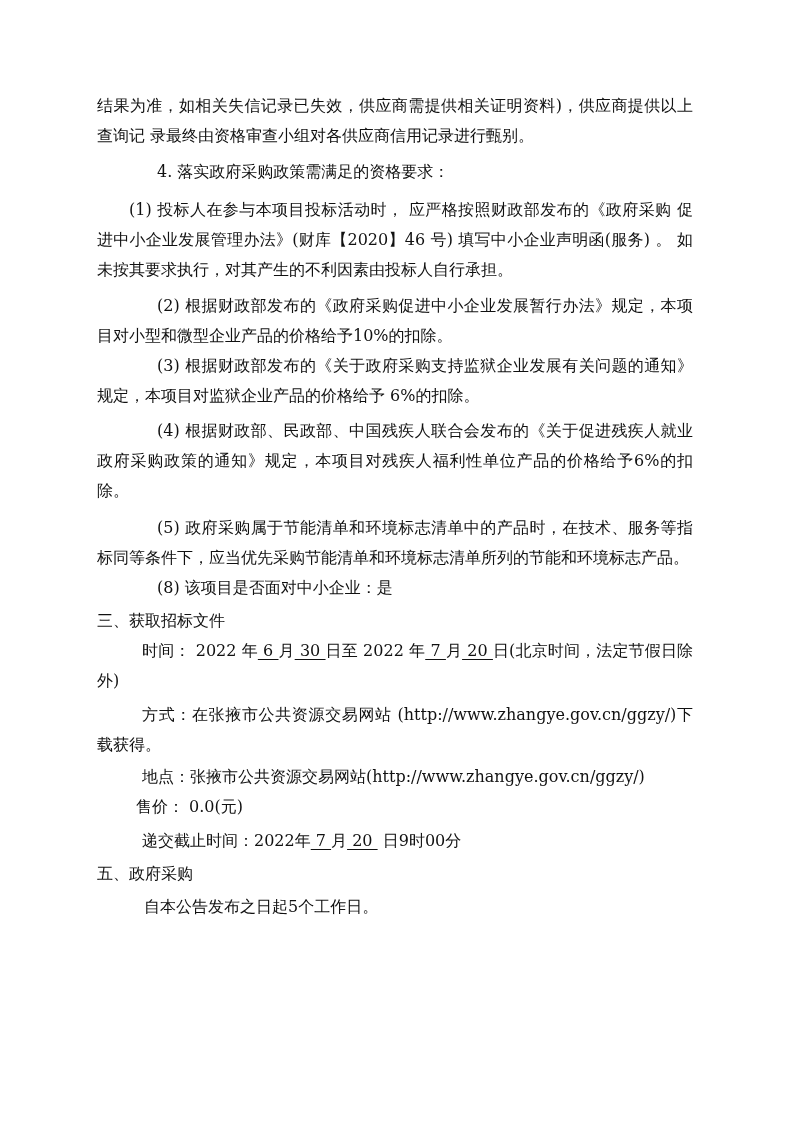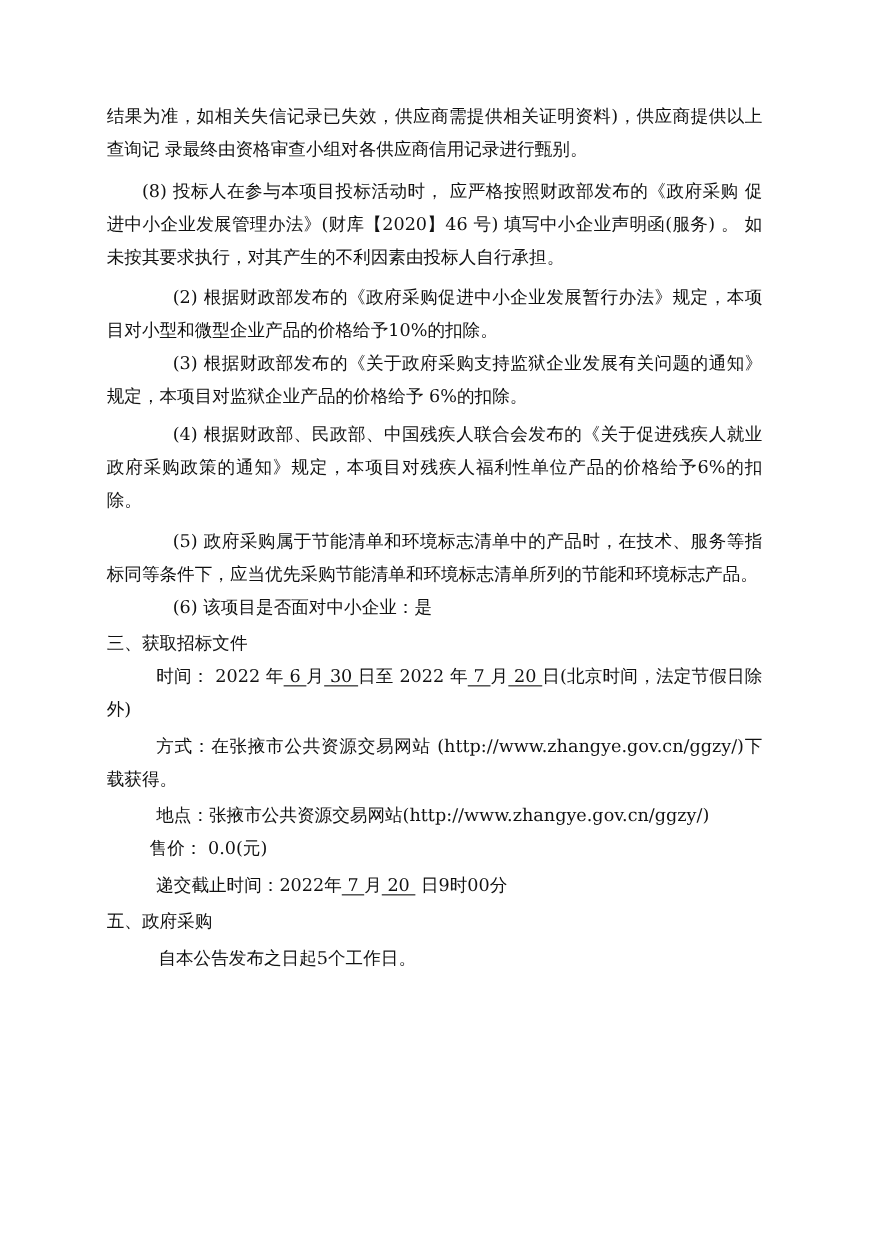--- a/index.html
+++ b/index.html
@@ -50,26 +50,27 @@
     white-space: pre;
   }
   .seg { white-space: pre-wrap; }
 </style>
 </head>
 <body>
 
 <div class="page">
 
   <p class="in0">结果为准，如相关失信记录已失效，供应商需提供相关证明资料)，供应商提供以上查询记 录最终由资格审查小组对各供应商信用记录进行甄别。</p>
-  <p class="in32 g8">(8) 投标人在参与本项目投标活动时， 应严格按照财政部发布的《政府采购 促进中小企业发展管理办法》(财库【2020】46 号) 填写中小企业声明函(服务) 。 如未按其要求执行，对其产生的不利因素由投标人自行承担。</p>
+  <p class="in60 g6">4. 落实政府采购政策需满足的资格要求：</p>
+  <p class="in32 g8">(1) 投标人在参与本项目投标活动时， 应严格按照财政部发布的《政府采购 促进中小企业发展管理办法》(财库【2020】46 号) 填写中小企业声明函(服务) 。 如未按其要求执行，对其产生的不利因素由投标人自行承担。</p>
   <p class="in60 g6">(2) 根据财政部发布的《政府采购促进中小企业发展暂行办法》规定，本项 目对小型和微型企业产品的价格给予10%的扣除。</p>
   <p class="in60">(3) 根据财政部发布的《关于政府采购支持监狱企业发展有关问题的通知》 规定，本项目对监狱企业产品的价格给予 6%的扣除。</p>
   <p class="in60 g5">(4) 根据财政部、民政部、中国残疾人联合会发布的《关于促进残疾人就业政府采购政策的通知》规定，本项目对残疾人福利性单位产品的价格给予6%的扣除。</p>
   <p class="in60 g7">(5) 政府采购属于节能清单和环境标志清单中的产品时，在技术、服务等指标同等条件下，应当优先采购节能清单和环境标志清单所列的节能和环境标志产品。</p>
-  <p class="in60">(6) 该项目是否面对中小企业：是</p>
+  <p class="in60">(8) 该项目是否面对中小企业：是</p>
 
   <p class="heading g3">三、获取招标文件</p>
   <p class="in45"><span class="seg">时间： 2022 年</span><span class="u"> 6 </span><span class="seg">月</span><span class="u"> 30 </span><span class="seg">日至 2022 年</span><span class="u"> 7 </span><span class="seg">月</span><span class="u"> 20 </span><span class="seg">日(北京时间，法定节假日除外)</span></p>
   <p class="in45 g4">方式：在张掖市公共资源交易网站 (http://www.zhangye.gov.cn/ggzy/)下载获得。</p>
   <p class="in45 g2">地点：张掖市公共资源交易网站(http://www.zhangye.gov.cn/ggzy/)</p>
   <p class="in39">售价： 0.0(元)</p>
 
   <p class="in45 g4"><span class="seg">递交截止时间：2022年</span><span class="u"> 7 </span><span class="seg">月</span><span class="u"> 20 </span><span class="seg"> 日9时00分</span></p>
 
   <p class="heading g3">五、政府采购</p>

